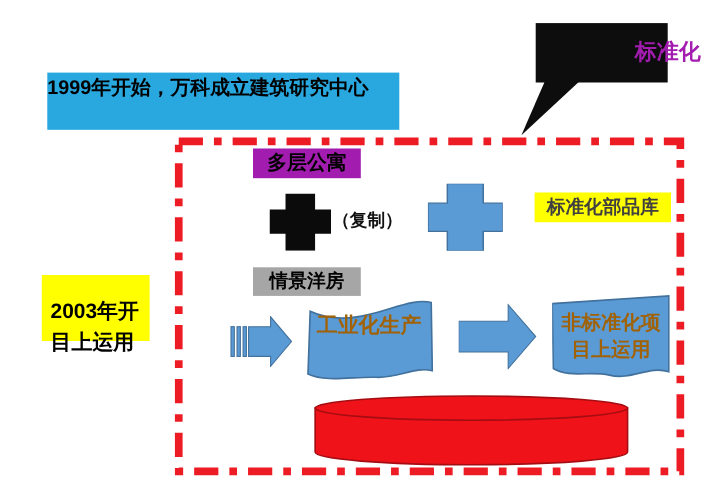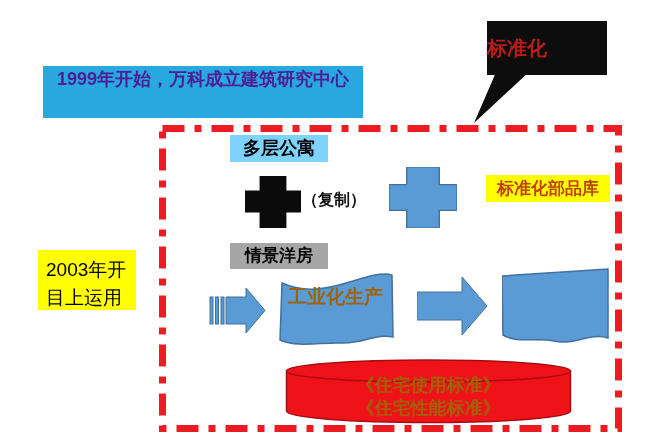--- a/index.html
+++ b/index.html
@@ -3,38 +3,38 @@
 <meta charset="utf-8">
 <style>
   html,body{margin:0;padding:0;background:#fff;}
   #canvas{
     position:relative;width:650px;height:446px;background:#ffffff;overflow:hidden;
     font-family:"Liberation Sans","DejaVu Sans",sans-serif;
   }
   .abs{position:absolute;}
   .note-box{
     left:43px;top:66px;width:320px;height:52px;background:#29A7DF;
-    color:#4c1d95;font-weight:bold;font-size:18px;line-height:26px;
-    text-align:center;z-index:3;
+    color:#000000;font-weight:bold;font-size:18px;line-height:26px;
+    text-align:left;z-index:3;
   }
   .callout-svg{left:460px;top:18px;width:160px;height:110px;z-index:4;}
   .callout-text{
     left:487px;top:21px;width:120px;height:54px;line-height:54px;
-    text-align:left;color:#b91c1c;font-weight:bold;font-size:20px;z-index:5;
+    text-align:right;color:#a21caf;font-weight:bold;font-size:20px;z-index:5;padding-left:30px;
   }
   .frame-svg{left:0;top:0;width:650px;height:446px;z-index:1;}
   .phase-label{
     left:38px;top:250px;width:98px;height:60px;background:#FFFF00;
-    color:#000000;font-weight:normal;font-size:19px;line-height:28px;
-    padding-top:6px;box-sizing:border-box;text-align:left;z-index:3;
+    color:#000000;font-weight:bold;font-size:19px;line-height:28px;
+    padding-top:20px;box-sizing:border-box;text-align:left;z-index:3;
   }
   .phase-label span{display:block;padding-left:8px;}
   .tag{font-weight:bold;text-align:center;z-index:3;}
-  .apartment-tag{left:230px;top:135px;width:98px;height:27px;line-height:27px;background:#7dd3fc;color:#000;font-size:18px;}
-  .parts-tag{left:486px;top:175px;width:124px;height:27px;line-height:27px;background:#FFFF00;color:#c2410c;font-size:17px;}
+  .apartment-tag{left:230px;top:135px;width:98px;height:27px;line-height:27px;background:#a21caf;color:#000;font-size:18px;}
+  .parts-tag{left:486px;top:175px;width:124px;height:27px;line-height:27px;background:#FFFF00;color:#404040;font-size:17px;}
   .townhouse-tag{left:230px;top:243px;width:98px;height:26px;line-height:26px;background:#A6A6A6;color:#000;font-size:17px;}
   .copy-note{left:302px;top:190px;width:74px;color:#111;font-weight:600;font-size:16px;z-index:3;}
   .shape-svg{z-index:2;}
   .flag-text{
     text-align:center;color:#a16207;font-weight:bold;z-index:3;
   }
   .flag-text span{display:block;}
   .process-text{left:277px;top:284px;width:117px;font-size:19px;line-height:25px;}
   .application-text{left:502px;top:281px;width:107px;font-size:18px;line-height:25px;}
   .cylinder-text{left:285px;top:374px;width:287px;font-size:18px;line-height:23px;}
@@ -93,23 +93,23 @@
     <span>工业化生产</span>
   </div>
 
   <svg class="abs shape-svg" style="left:417px;top:276px;" width="71" height="60" viewBox="0 0 71 60">
     <path d="M0,16 H45 V1 L70,30 L45,59 V44 H0 Z" fill="#5B9BD5" stroke="#41719C" stroke-width="1"></path>
   </svg>
 
   <svg class="abs shape-svg" style="left:502px;top:268px;" width="107" height="76" viewBox="0 0 107 76">
     <path d="M0,8 L106,1 L106,70 C88,64 72,78 52,73 C34,69 16,76 1,67 Z" fill="#5B9BD5" stroke="#41719C" stroke-width="1.5"></path>
   </svg>
+  <div class="abs flag-text application-text">
+    <span>非标准化项</span>
+    <span>目上运用</span>
+  </div>
 
   <svg class="abs shape-svg" style="left:285px;top:358px;" width="287" height="68" viewBox="0 0 287 68">
     <path d="M1.5,13 L1.5,53 C1.5,59.5 65,64.5 143.5,64.5 C222,64.5 285.5,59.5 285.5,53 L285.5,13 Z" fill="#F01219" stroke="#A50D12" stroke-width="1.5"></path>
     <ellipse cx="143.5" cy="13" rx="142" ry="11" fill="#F01219" stroke="#A50D12" stroke-width="1.5"></ellipse>
   </svg>
-  <div class="abs flag-text cylinder-text">
-    <span>《住宅使用标准》</span>
-    <span>《住宅性能标准》</span>
-  </div>
 
 </div>
 
 </body></html>

